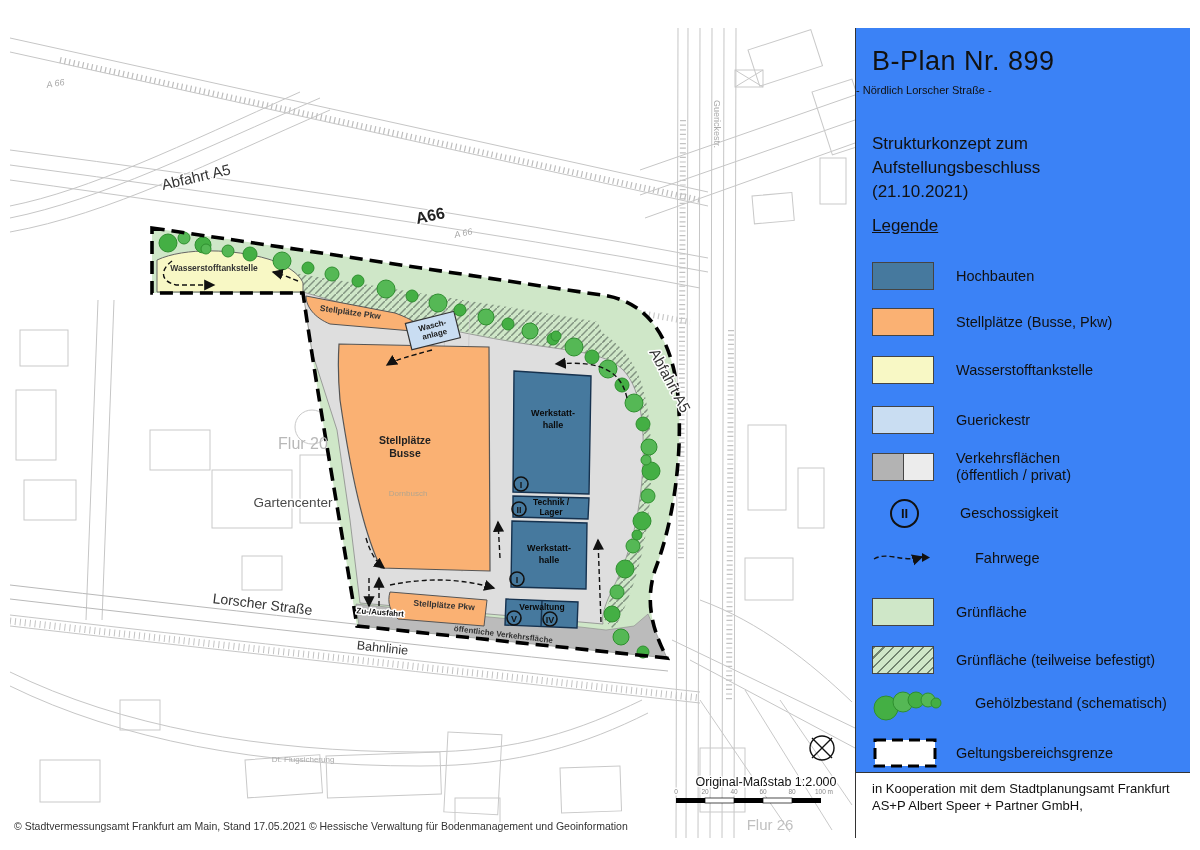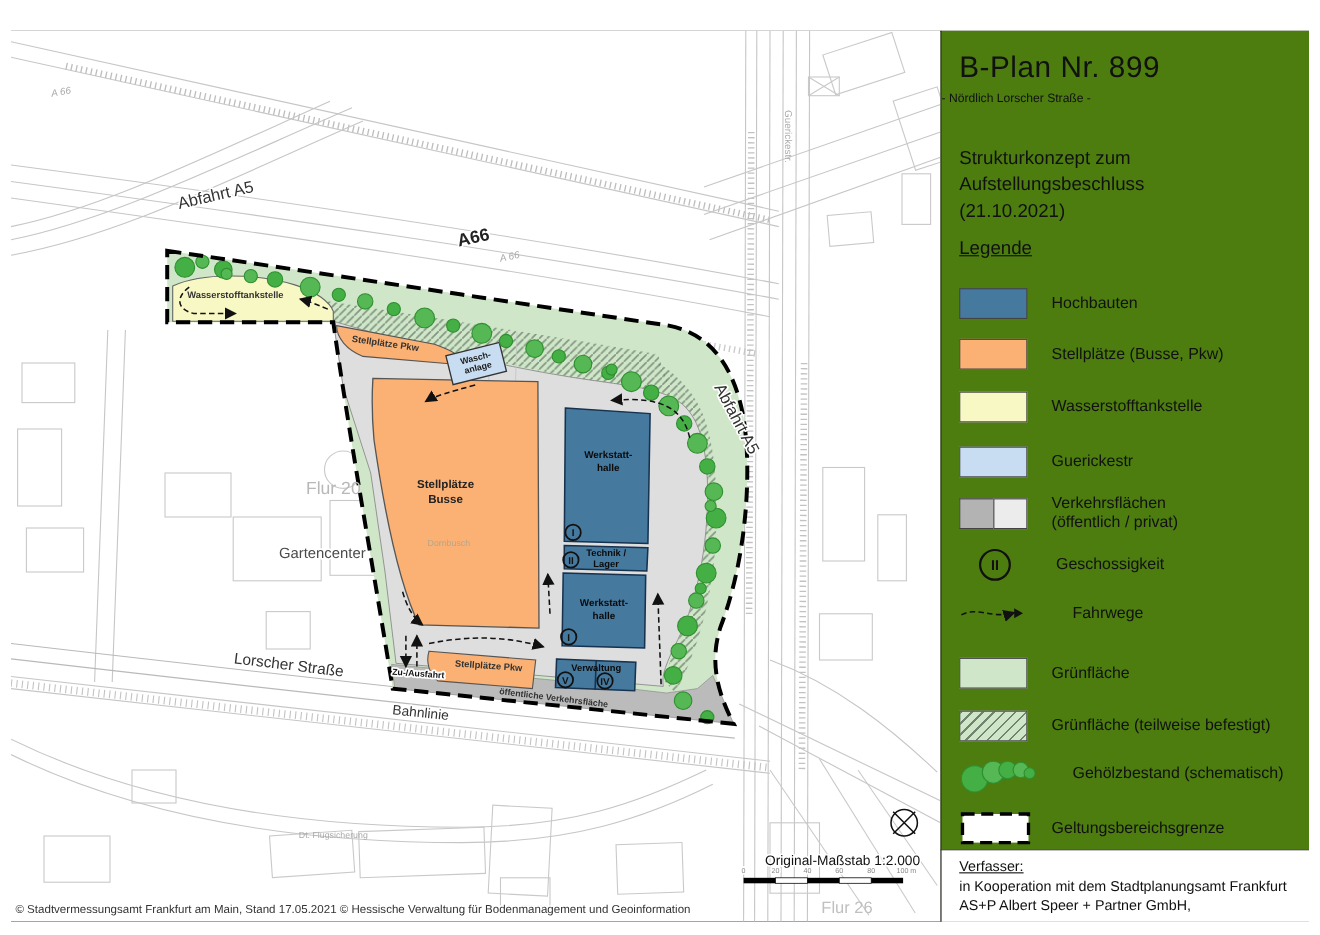--- a/index.html
+++ b/index.html
@@ -2,21 +2,21 @@
 <html><head>
 <meta charset="utf-8">
 <style>
   html,body{margin:0;padding:0;}
   body{
     width:1200px;height:850px;position:relative;background:#ffffff;
     font-family:"Liberation Sans", sans-serif;color:#111;overflow:hidden;
   }
   .sheet{position:absolute;left:10px;top:28px;width:1180px;height:810px;border:1.5px solid #333;box-sizing:border-box;background:#fff;}
   .map-wrap{position:absolute;left:10px;top:28px;width:845px;height:810px;overflow:hidden;}
-  .panel{position:absolute;left:855px;top:28px;width:335px;height:810px;border-left:1.5px solid #333;box-sizing:border-box;background:#4d7c0f;}
+  .panel{position:absolute;left:855px;top:28px;width:335px;height:810px;border-left:1.5px solid #333;box-sizing:border-box;background:#3b82f6;}
   .ptitle{position:absolute;left:16px;top:18px;font-size:27px;letter-spacing:.5px;}
   .psub{position:absolute;left:0;top:56px;font-size:11px;}
   .pconcept{position:absolute;left:16px;top:104px;font-size:17px;line-height:24px;}
   .pleg-head{position:absolute;left:16px;top:188px;font-size:17px;text-decoration:underline;}
   .lrow{position:absolute;left:16px;display:flex;align-items:center;height:30px;}
   .swatch{width:62px;height:28px;border:1.2px solid #444;box-sizing:border-box;flex:0 0 auto;}
   .swatch.half{width:31px;}
   .llabel{margin-left:22px;font-size:14.5px;line-height:17px;white-space:nowrap;}
   .gcircle{width:25px;height:25px;border:2.2px solid #111;border-radius:50%;display:flex;align-items:center;justify-content:center;
            font-size:13px;font-weight:bold;margin-left:18px;flex:0 0 auto;}
@@ -366,16 +366,15 @@
   </div>
   <div class="lrow" style="top:710px">
     <svg width="66" height="32" viewBox="0 0 66 32">
       <rect x="3" y="3" width="60" height="26" fill="#fff" stroke="#000" stroke-width="3" stroke-dasharray="11,6"></rect>
     </svg>
     <div class="llabel" style="margin-left:18px">Geltungsbereichsgrenze</div>
   </div>
 </div>
 
 <div class="vbox">
-  <div class="vh">Verfasser:</div>
   <div class="vl">in Kooperation mit dem Stadtplanungsamt Frankfurt</div>
   <div class="vl">AS+P Albert Speer + Partner GmbH,</div>
 </div>
 
 </body></html>

